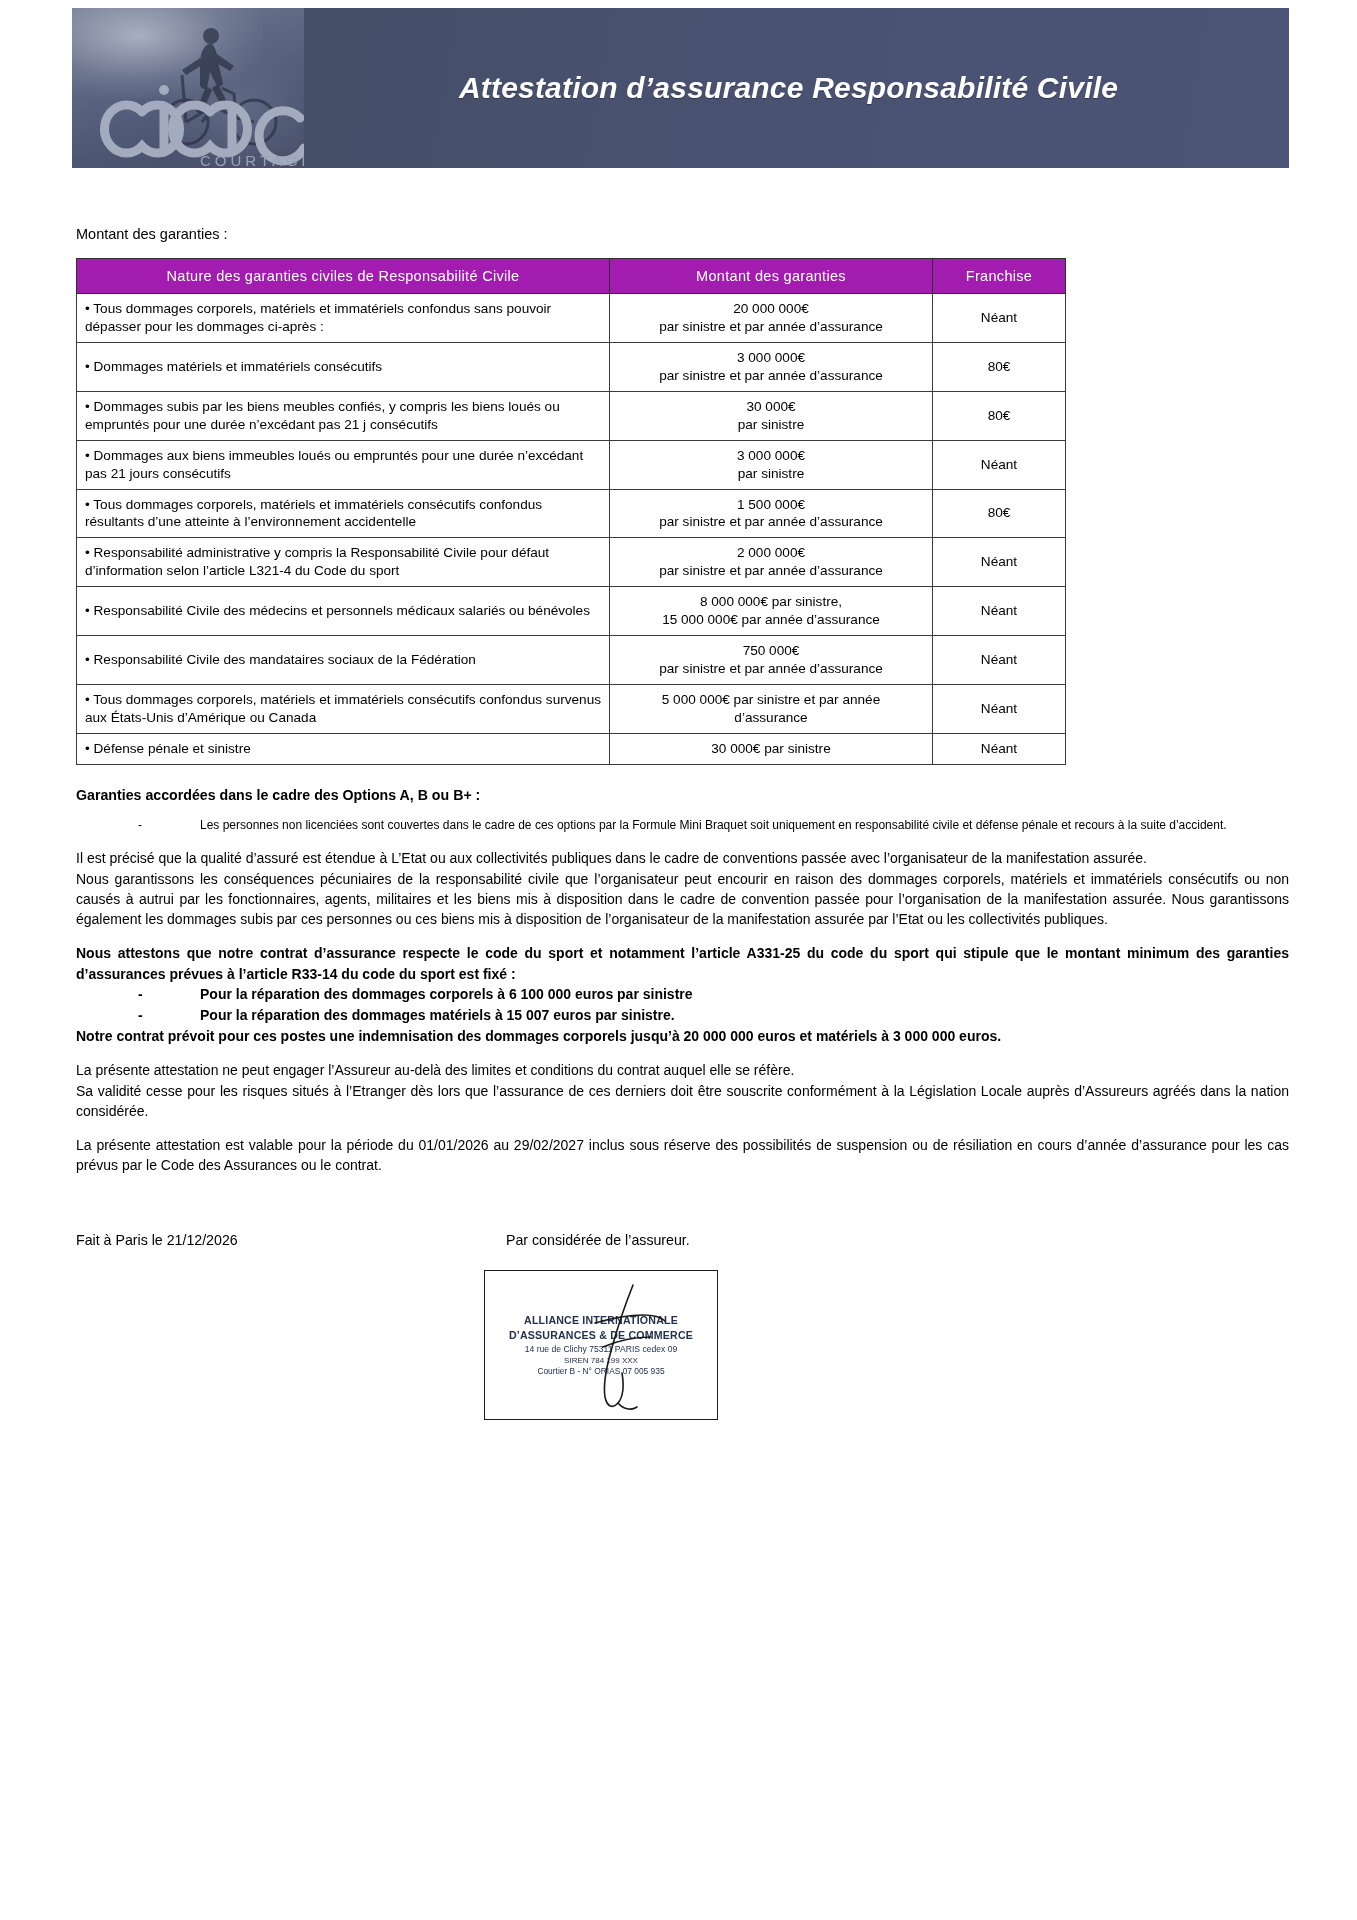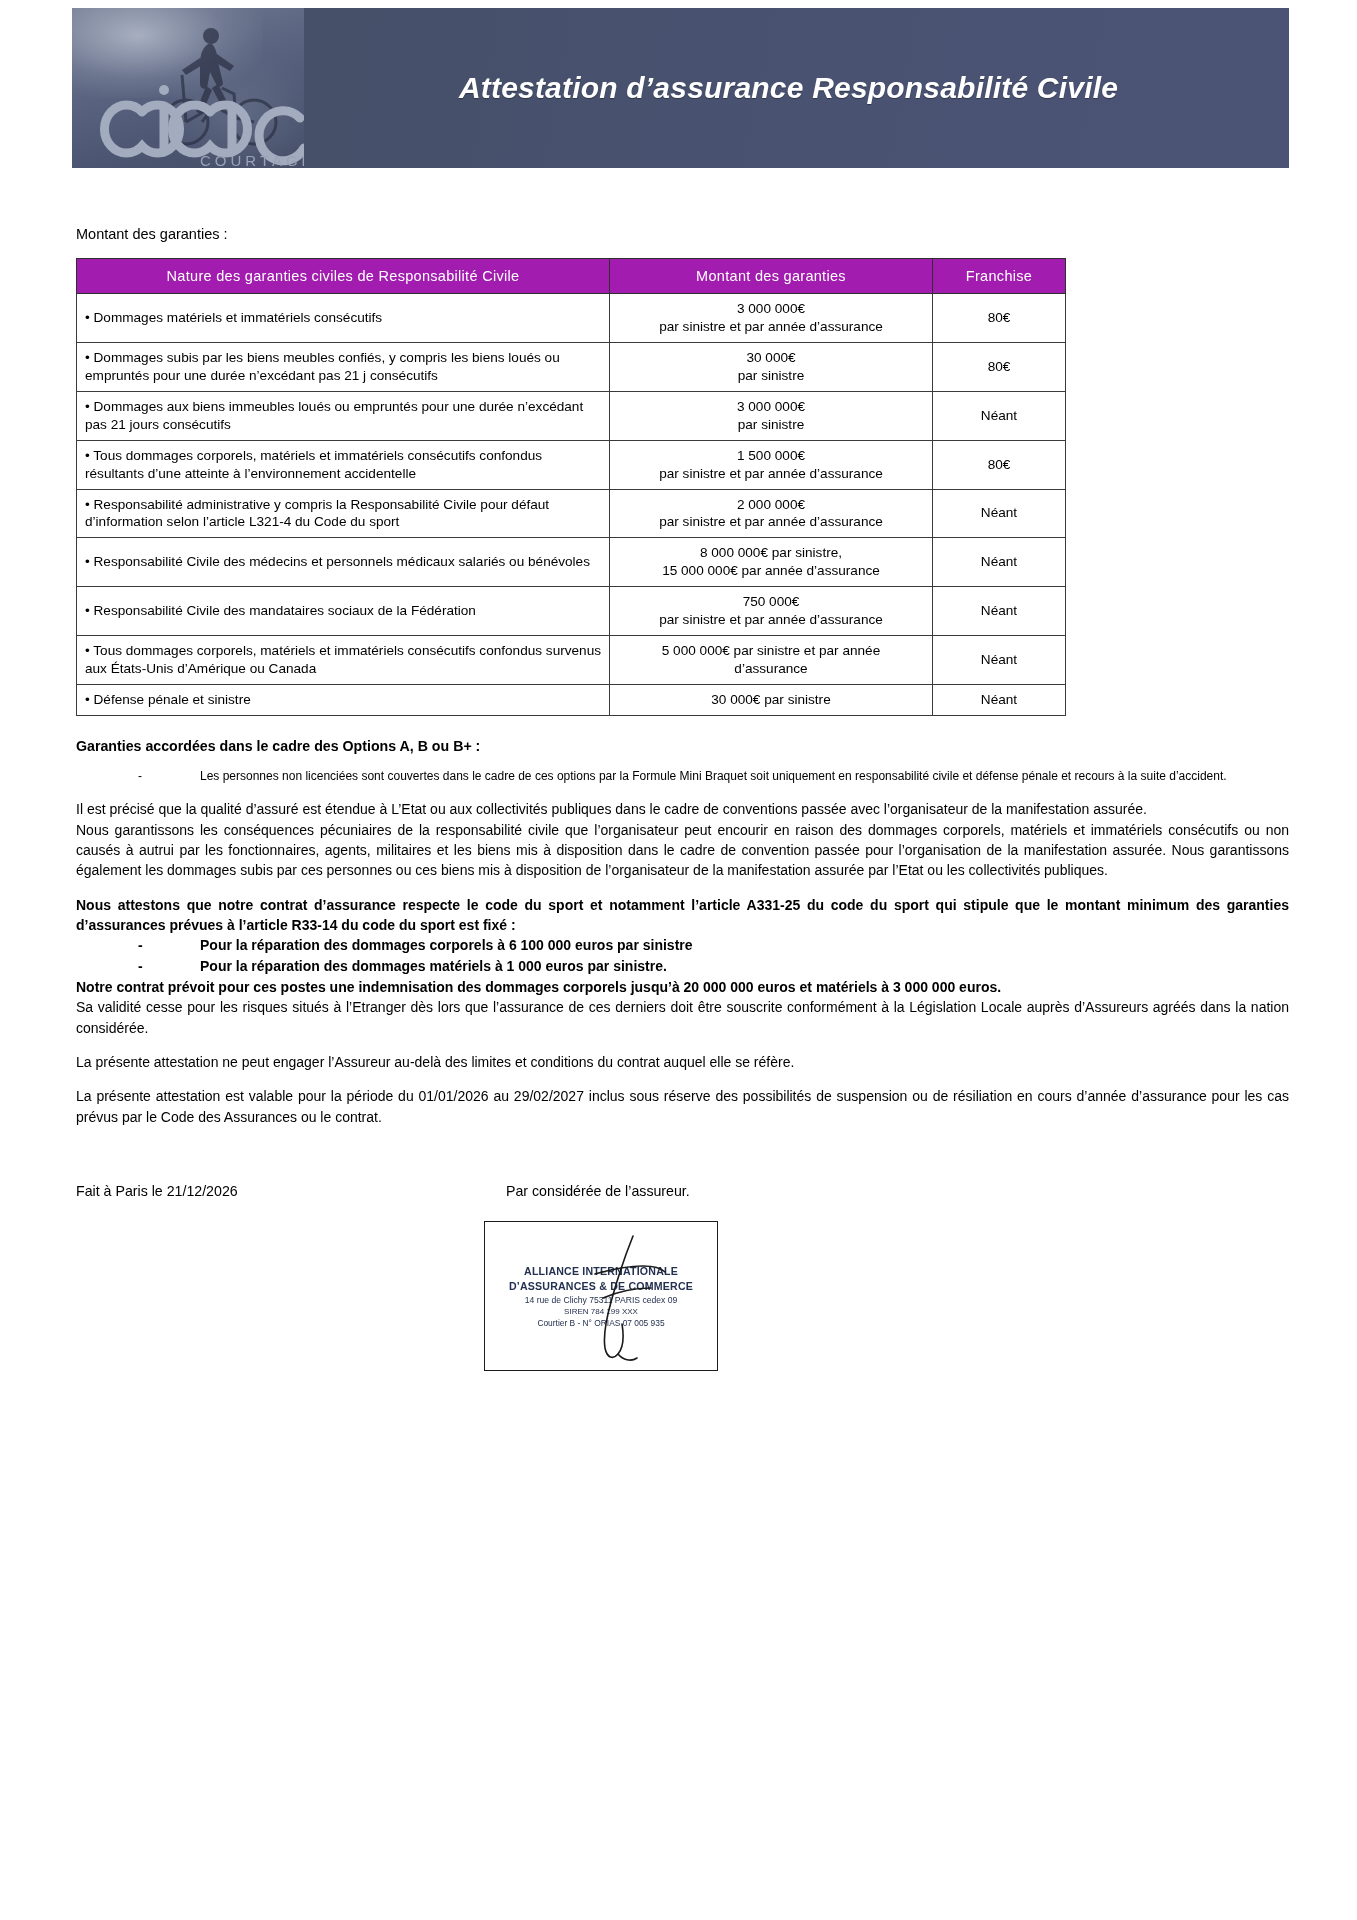--- a/index.html
+++ b/index.html
@@ -268,20 +268,28 @@
   <table class="garanties">
     <thead>
       <tr>
         <th class="h-nature">Nature des garanties civiles de Responsabilité Civile</th>
         <th class="h-montant">Montant  des  garanties</th>
         <th class="h-franchise">Franchise</th>
       </tr>
     </thead>
     <tbody>
         <tr>
+          <td class="col-nature">• Tous dommages corporels, matériels et immatériels confondus sans pouvoir dépasser pour les dommages ci-après :</td>
+          <td class="col-montant">
+            <span class="amt-line">20 000 000€</span>
+            <span class="amt-line">par sinistre et par année d’assurance</span>
+          </td>
+          <td class="col-franchise">Néant</td>
+        </tr>
+        <tr>
           <td class="col-nature">• Dommages matériels et immatériels consécutifs</td>
           <td class="col-montant">
             <span class="amt-line">3 000 000€</span>
             <span class="amt-line">par sinistre et par année d’assurance</span>
           </td>
           <td class="col-franchise">80€</td>
         </tr>
         <tr>
           <td class="col-nature">• Dommages subis par les biens meubles confiés, y compris les biens loués ou empruntés pour une durée n’excédant pas 21 j consécutifs</td>
           <td class="col-montant">
@@ -353,26 +361,26 @@
   <ul class="dash-list">
     <li>Les personnes non licenciées sont couvertes dans le cadre de ces options par la Formule Mini Braquet soit uniquement en responsabilité civile et défense pénale et recours à la suite d’accident.</li>
   </ul>
 
   <p class="body">Il est précisé que la qualité d’assuré est étendue à L’Etat ou aux collectivités publiques dans le cadre de conventions passée avec l’organisateur de la manifestation assurée.</p>
   <p class="body tight">Nous garantissons les conséquences pécuniaires de la responsabilité civile que l’organisateur peut encourir en raison des dommages corporels, matériels et immatériels consécutifs ou non causés à autrui par les fonctionnaires, agents, militaires et les biens mis à disposition dans le cadre de convention passée pour l’organisation de la manifestation assurée. Nous garantissons également les dommages subis par ces personnes ou ces biens mis à disposition de l’organisateur de la manifestation assurée par l’Etat ou les collectivités publiques.</p>
 
   <p class="body bold">Nous attestons que notre contrat d’assurance respecte le code du sport et notamment l’article A331-25 du code du sport qui stipule que le montant minimum des garanties d’assurances prévues à l’article R33-14 du code du sport est fixé :</p>
   <ul class="bold-dash">
     <li>Pour la réparation des dommages corporels à 6 100 000 euros par sinistre</li>
-    <li>Pour la réparation des dommages matériels à 1 000 euros par sinistre.</li>
+    <li>Pour la réparation des dommages matériels à 15 007 euros par sinistre.</li>
   </ul>
   <p class="body bold tight">Notre contrat prévoit pour ces postes une indemnisation des dommages corporels jusqu’à 20 000 000 euros et matériels à 3 000 000 euros.</p>
 
+  <p class="body">La présente attestation ne peut engager l’Assureur au-delà des limites et conditions du contrat auquel elle se réfère.</p>
   <p class="body tight">Sa validité cesse pour les risques situés à l’Etranger dès lors que l’assurance de ces derniers doit être souscrite conformément à la Législation Locale auprès d’Assureurs agréés dans la nation considérée.</p>
-  <p class="body">La présente attestation ne peut engager l’Assureur au-delà des limites et conditions du contrat auquel elle se réfère.</p>
 
   <p class="body">La présente attestation est valable pour la période du 01/01/2026 au 29/02/2027 inclus sous réserve des possibilités de suspension ou de résiliation en cours d’année d’assurance pour les cas prévus par le Code des Assurances ou le contrat.</p>
 
   <div class="sign-row">
     <div class="sign-left">Fait à Paris le  21/12/2026</div>
     <div class="sign-right">Par considérée de l’assureur.</div>
   </div>
 
   <div class="stamp-area">
     <div class="stamp-text">

